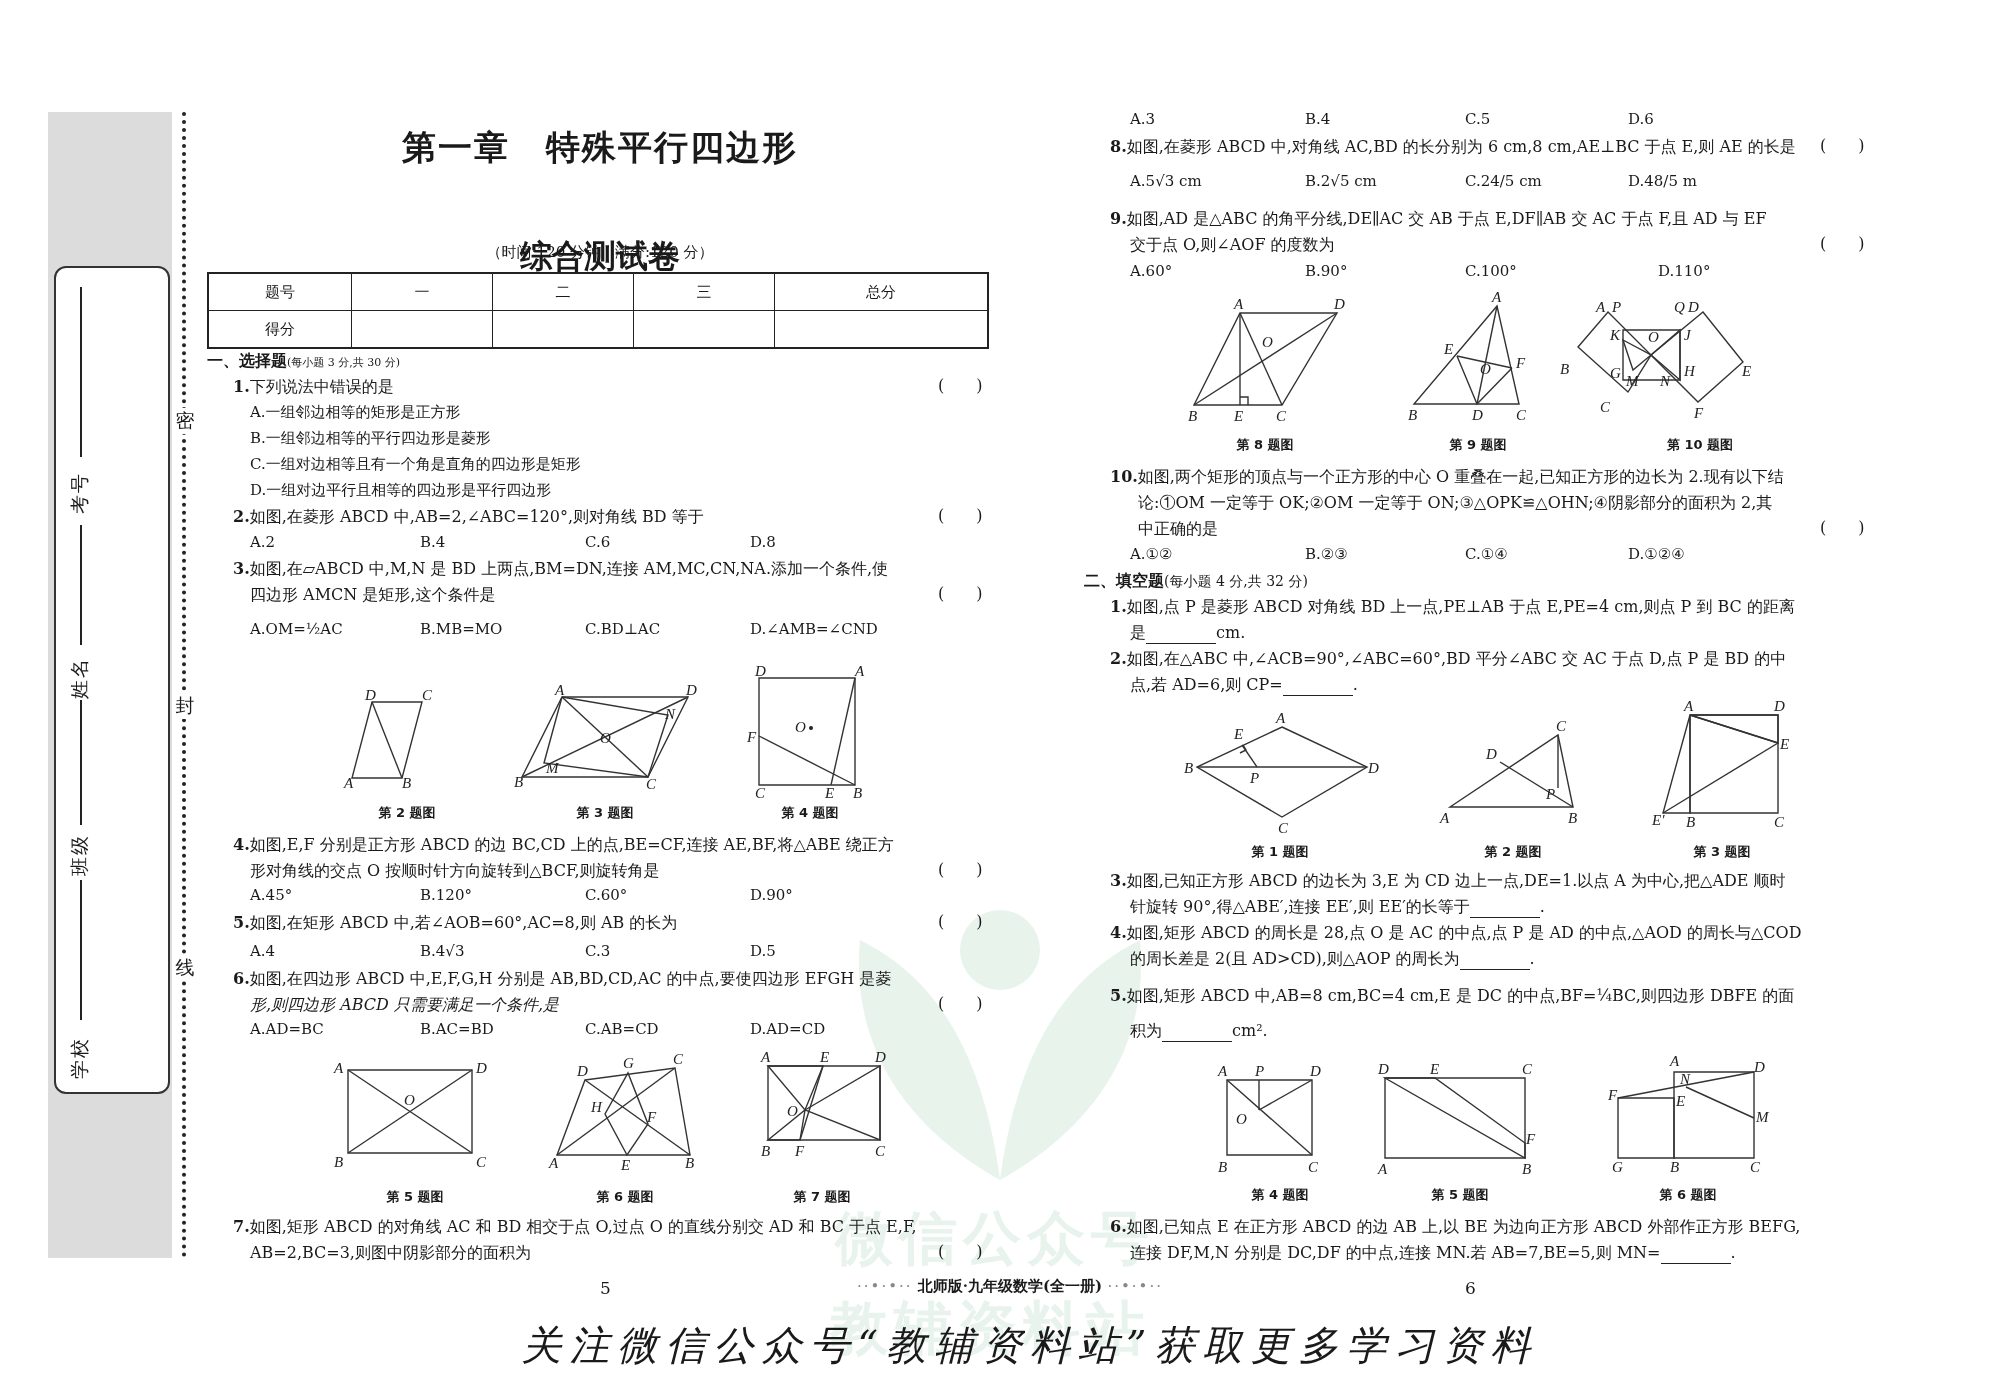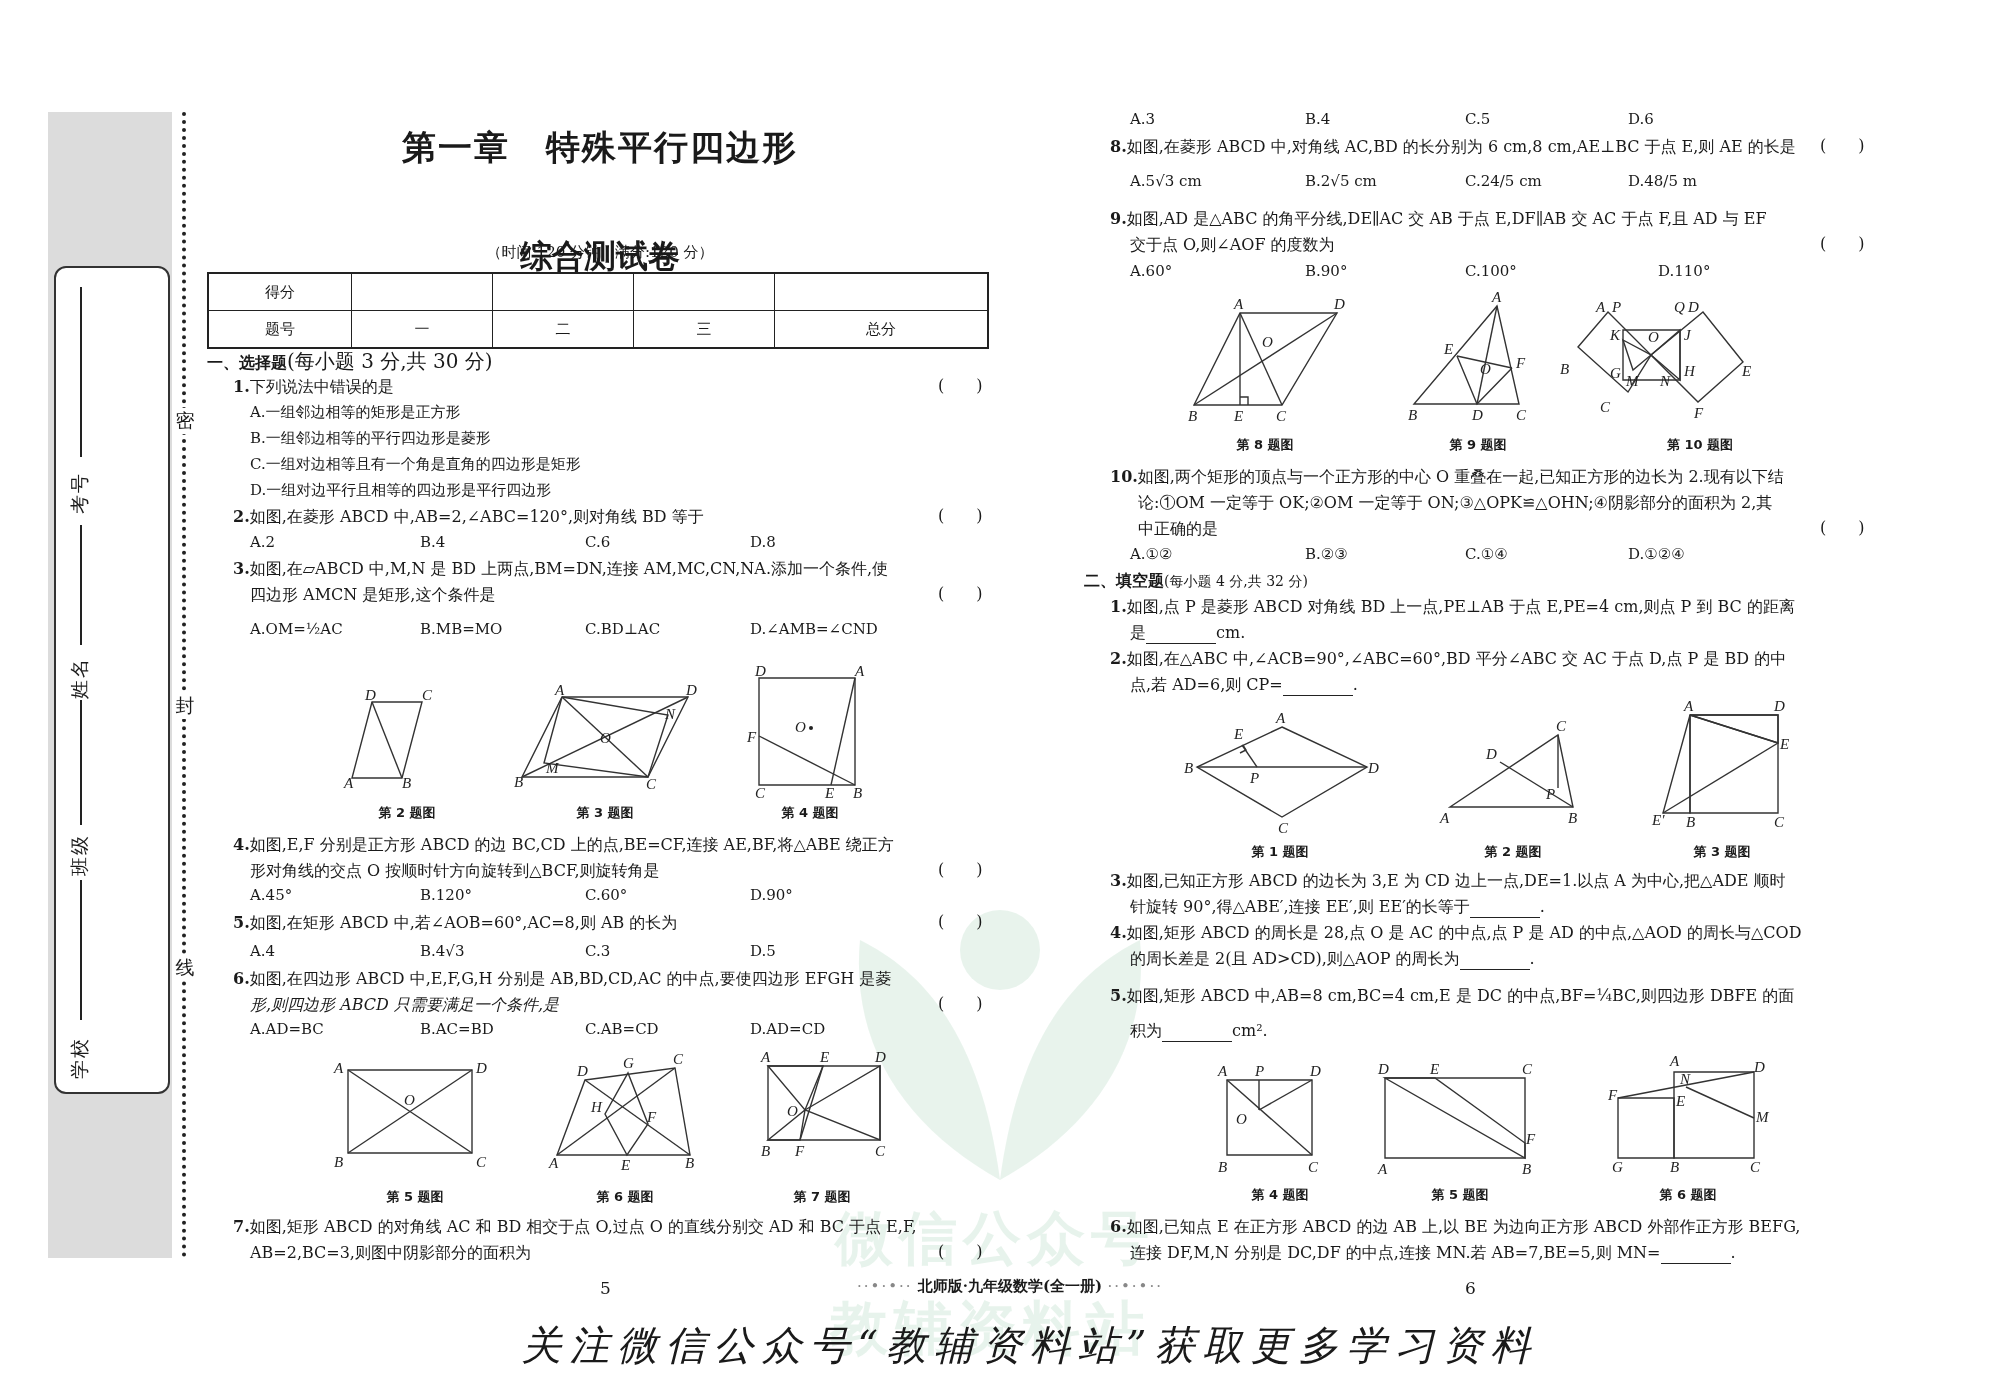--- a/index.html
+++ b/index.html
@@ -68,38 +68,38 @@
 <div class="wm-text" style="left:835px;top:1200px;">微信公众号</div>
 <div class="wm-text" style="left:830px;top:1290px;">教辅资料站</div>
 
 <div class="abs ch-title">第一章　特殊平行四边形</div>
 <div class="abs sub-title">综合测试卷</div>
 <div class="abs time-line">（时间:120 分钟　满分:120 分）</div>
 
 <table class="score">
   <tbody>
       <tr>
+    <td style="width:140px">题号</td>
+    <td>一</td>
+    <td>二</td>
+    <td>三</td>
+    <td style="width:210px">总分</td>
+  </tr>
+  <tr>
     <td>得分</td>
     <td></td>
     <td></td>
     <td></td>
     <td></td>
   </tr>
-  <tr>
-    <td style="width:140px">题号</td>
-    <td>一</td>
-    <td>二</td>
-    <td>三</td>
-    <td style="width:210px">总分</td>
-  </tr>
 </tbody>
   </table>
 
 <div class="t" style="left:207px;top:350px;">
-  <span class="sec">一、选择题</span><span style="font-size:20px">(每小题 3 分,共 30 分)</span>
+  <span class="sec">一、选择题</span><span style="font-size:11px">(每小题 3 分,共 30 分)</span>
 </div>
 
 <div class="t" style="left:233px;top:376px;"><b>1.</b><span>下列说法中错误的是</span></div>
 <div class="paren" style="left:938px;top:376px;">(　　)</div>
 <div class="opt" style="left:250px;top:403px;">A.一组邻边相等的矩形是正方形</div>
 <div class="opt" style="left:250px;top:429px;">B.一组邻边相等的平行四边形是菱形</div>
 <div class="opt" style="left:250px;top:455px;">C.一组对边相等且有一个角是直角的四边形是矩形</div>
 <div class="opt" style="left:250px;top:481px;">D.一组对边平行且相等的四边形是平行四边形</div>
 
 <div class="t" style="left:233px;top:506px;"><b>2.</b><span>如图,在菱形 ABCD 中,AB=2,∠ABC=120°,则对角线 BD 等于</span></div>

